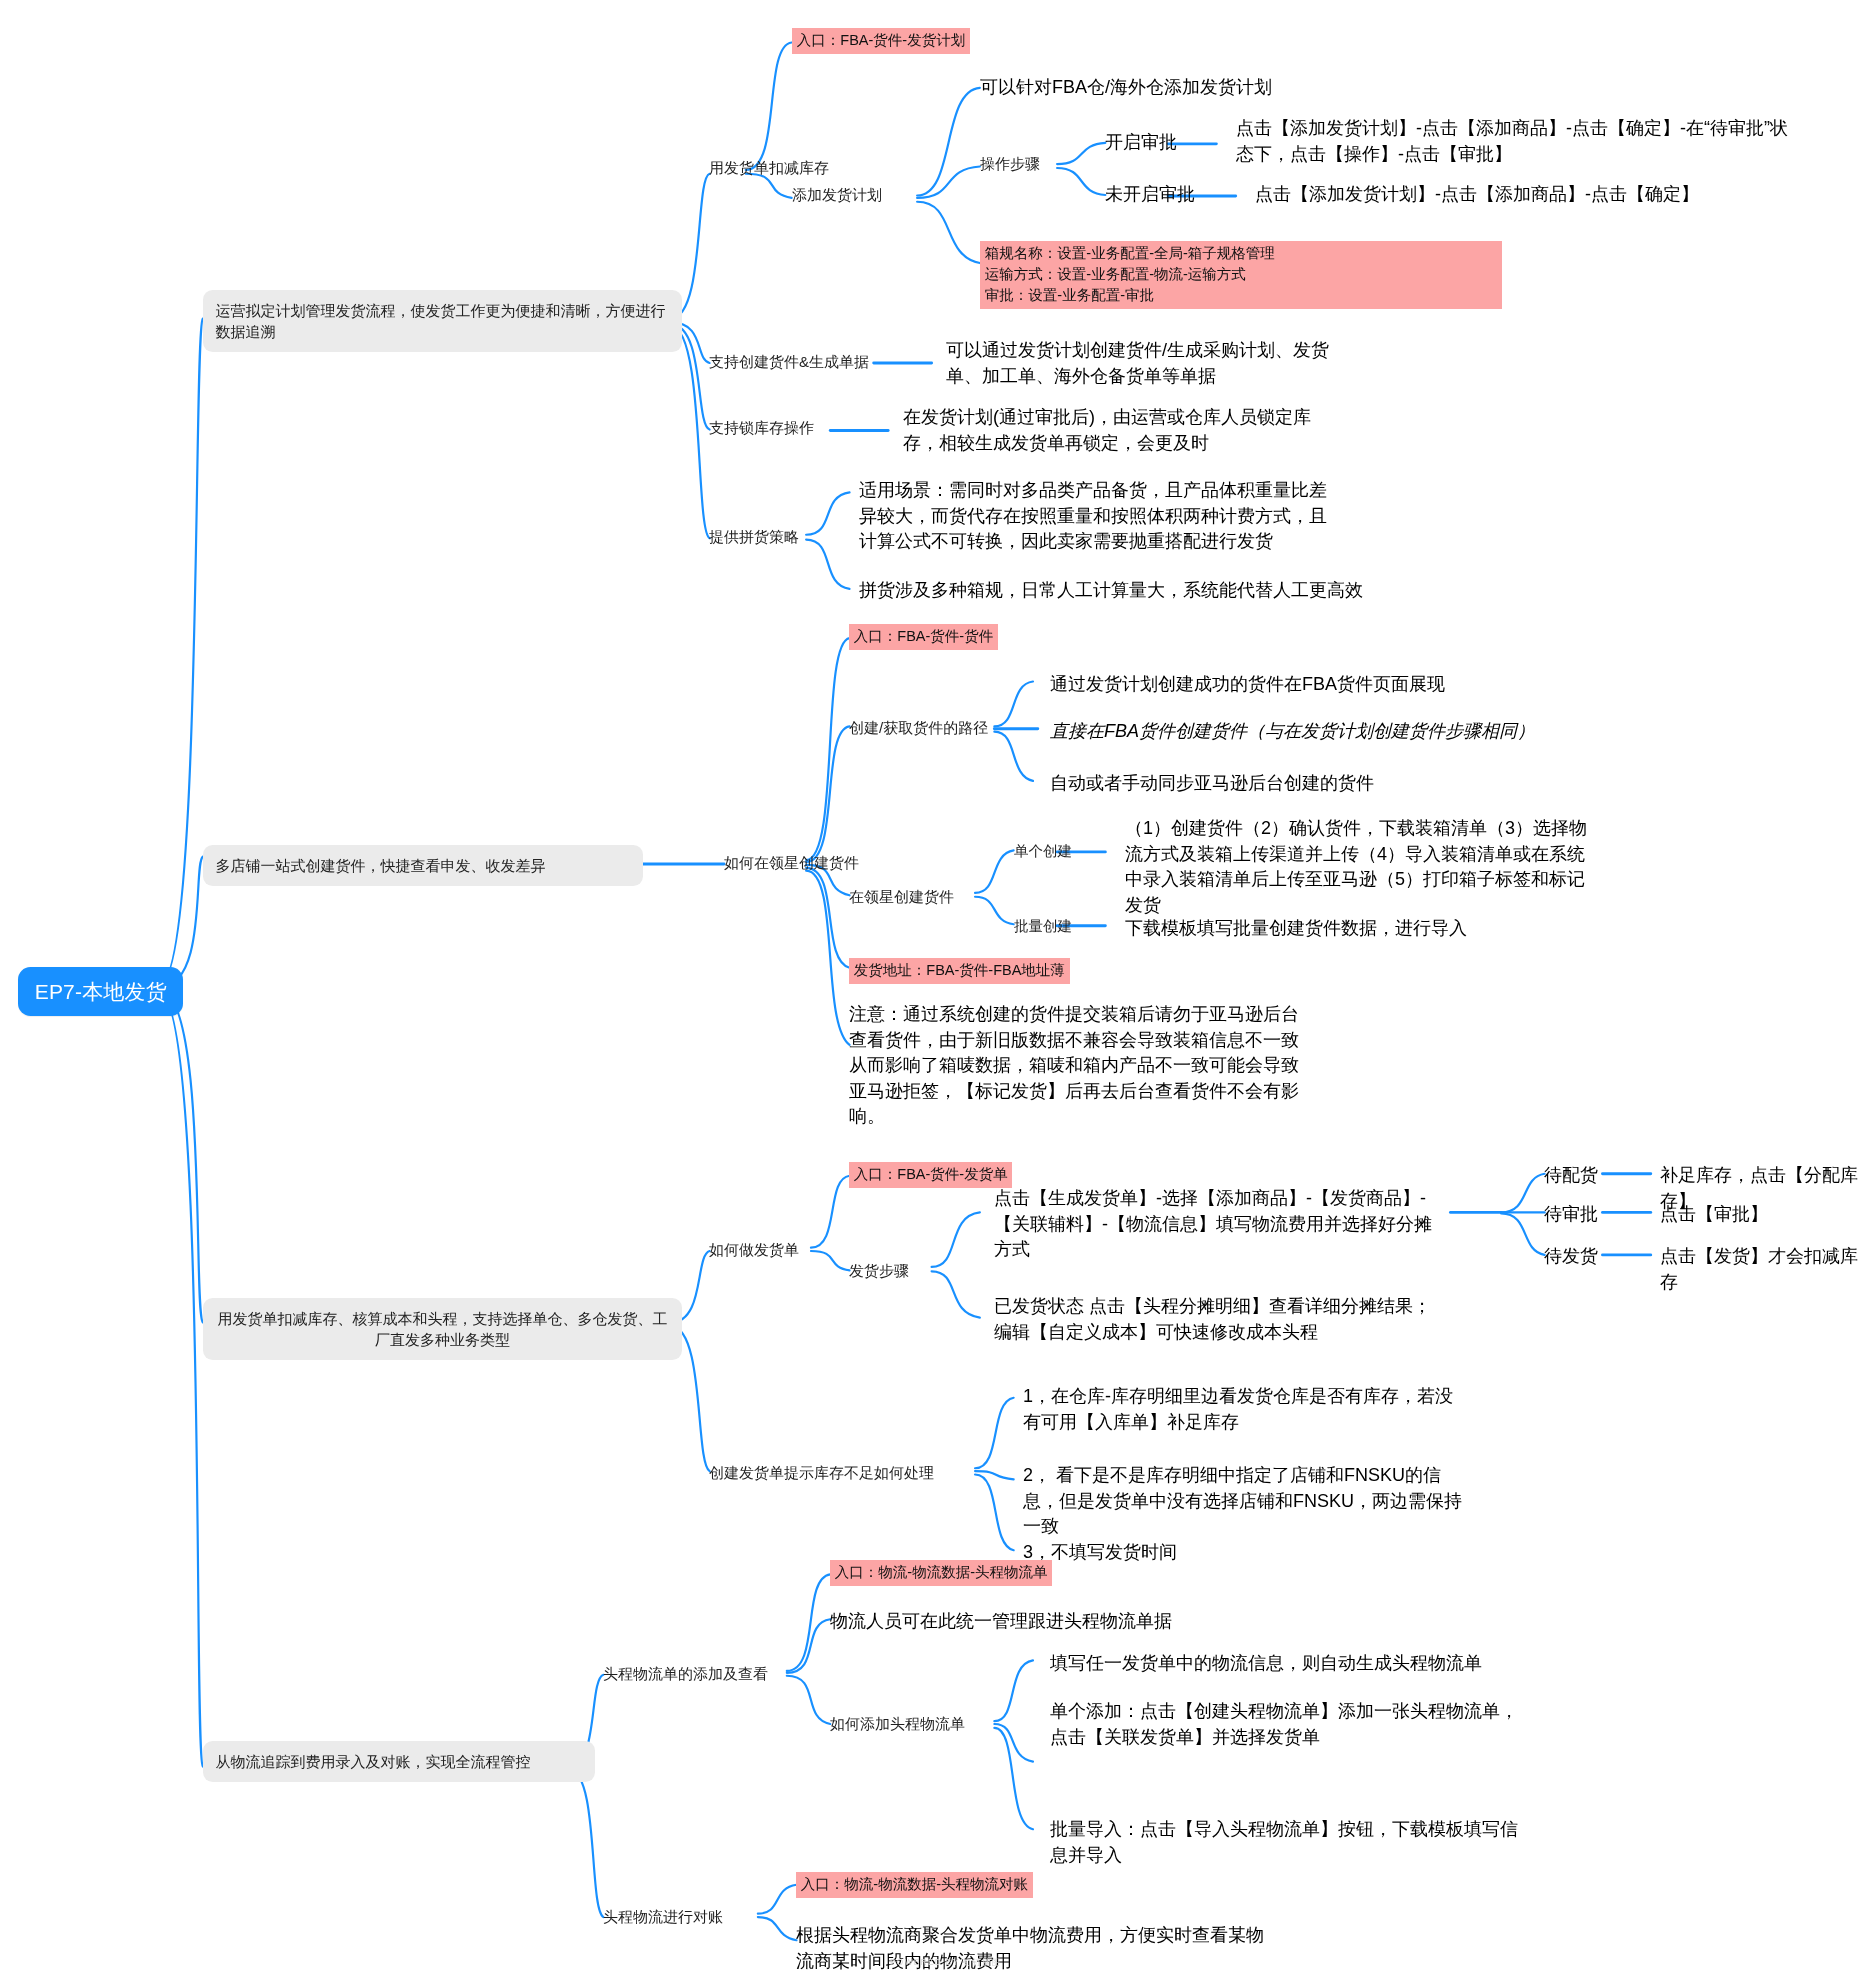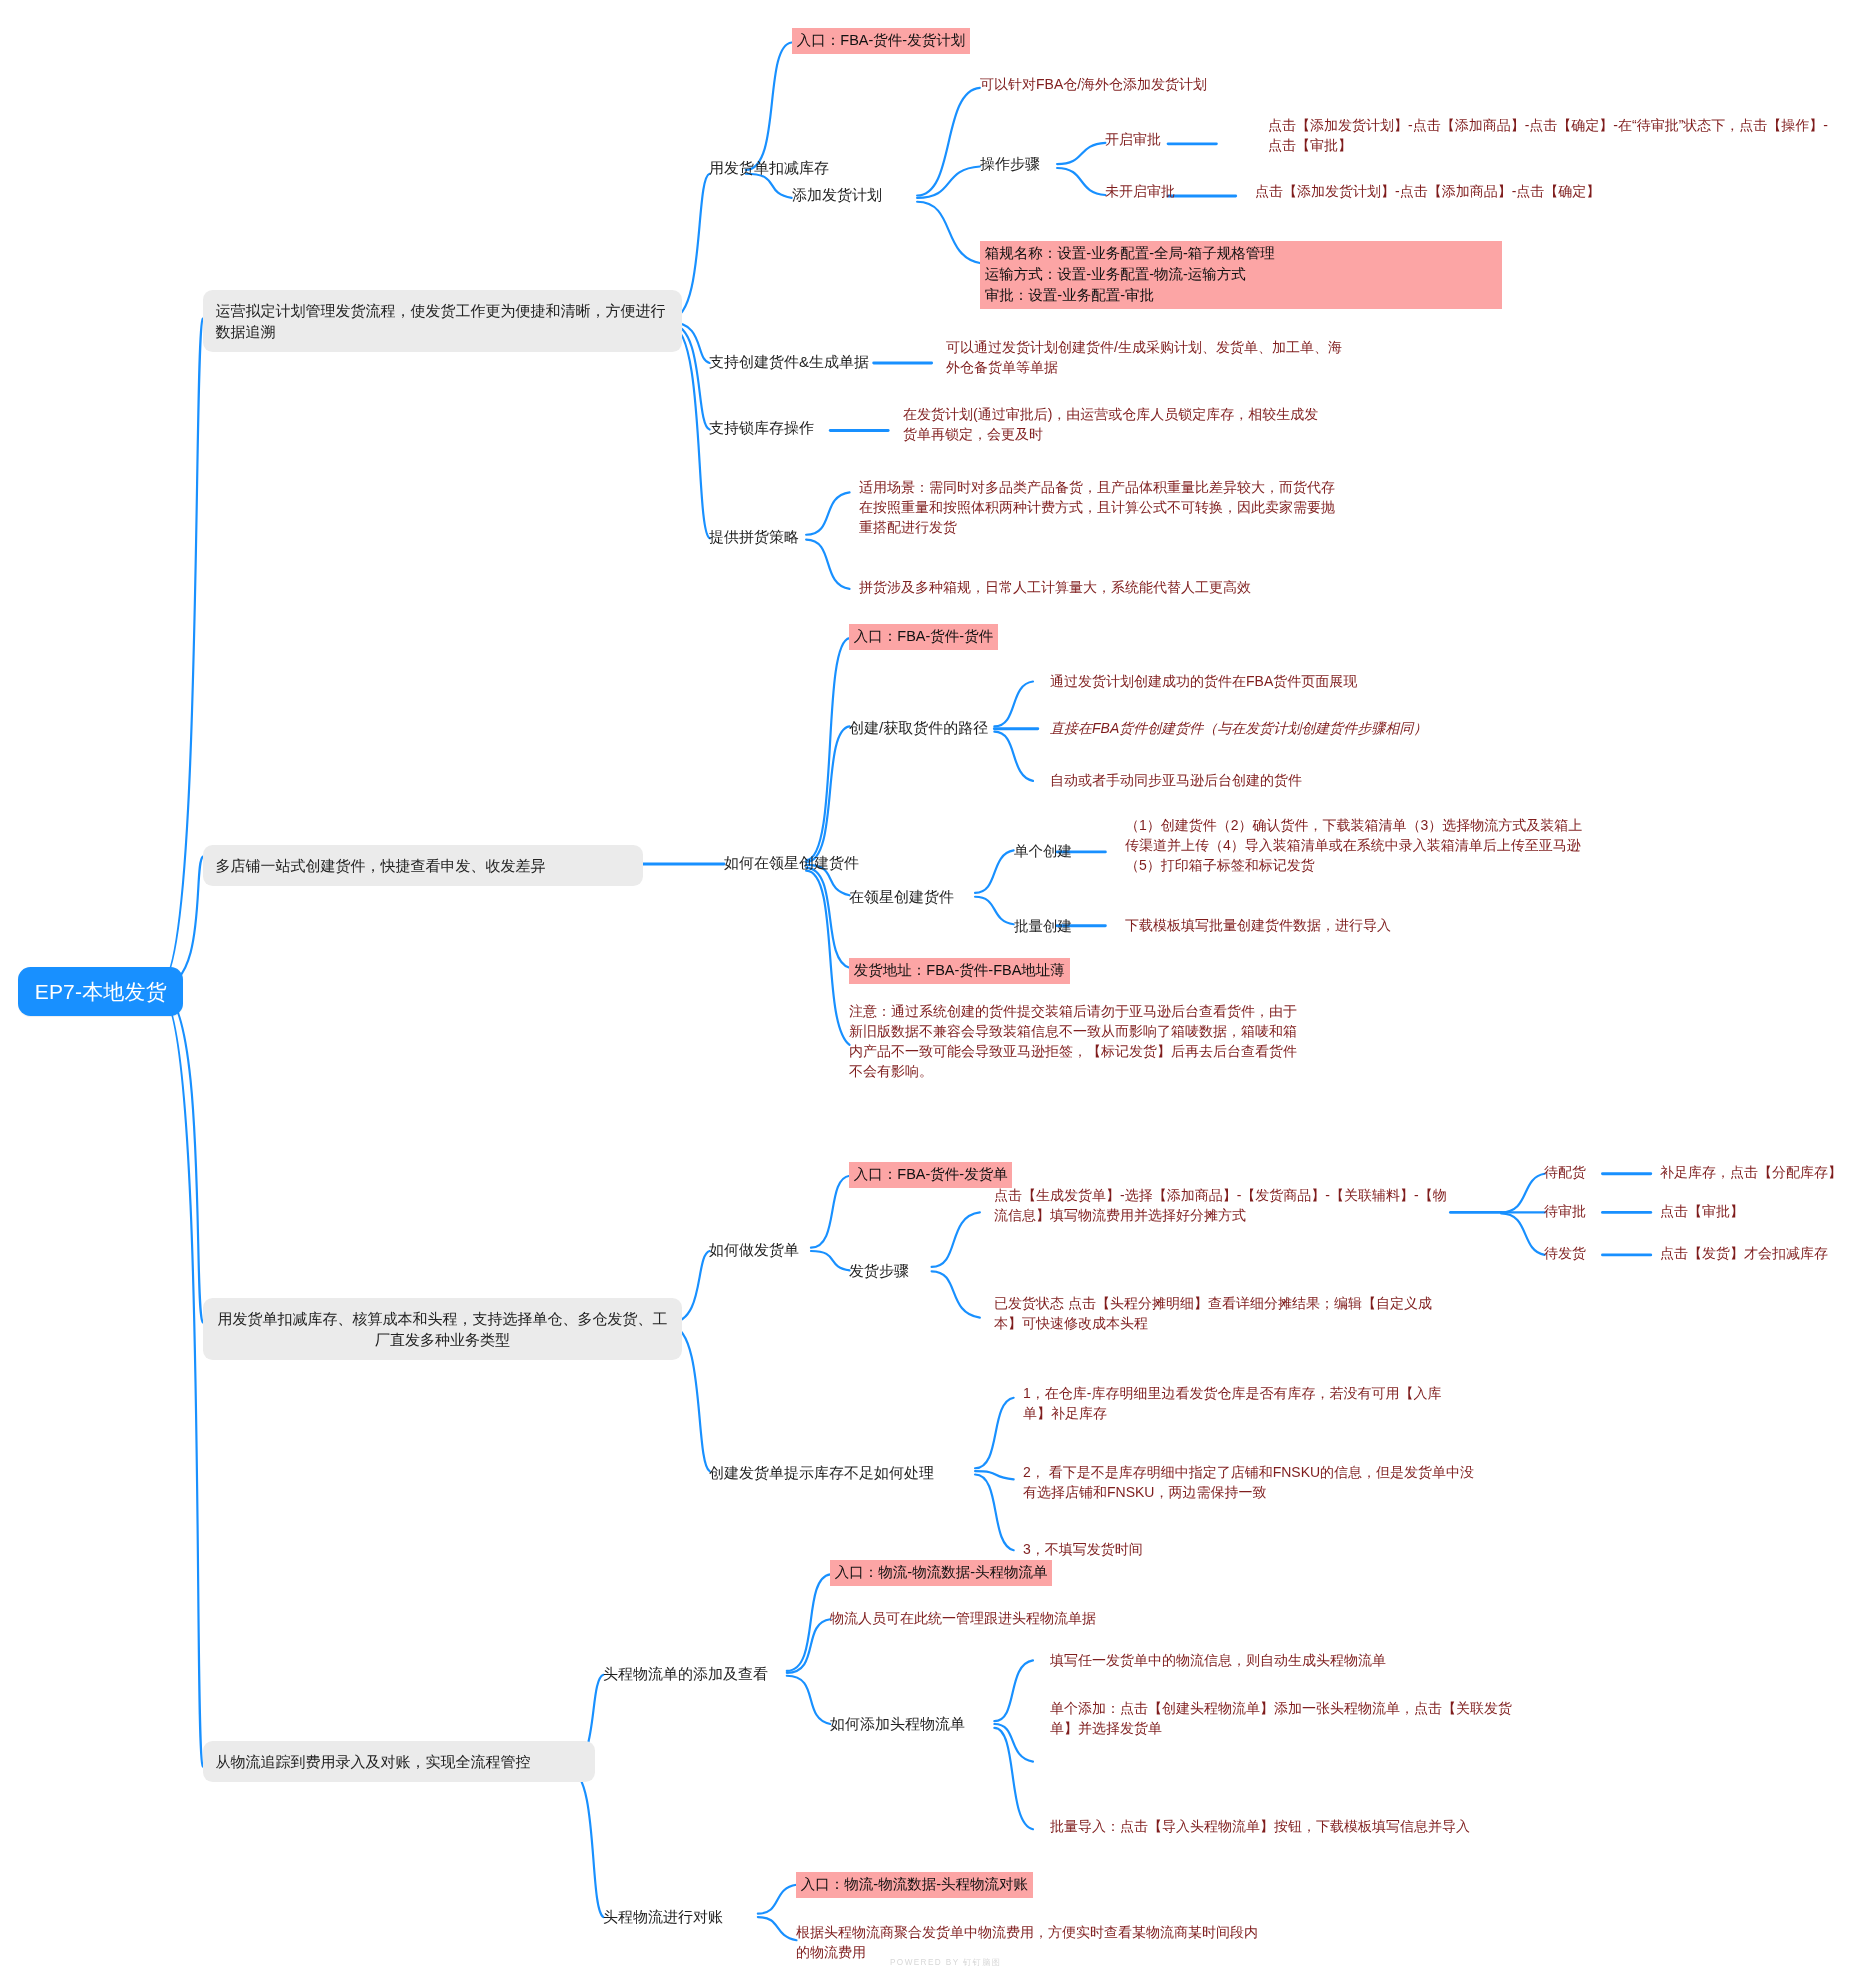--- a/index.html
+++ b/index.html
@@ -17,21 +17,21 @@
     box-shadow:0 0.5px 1px rgba(0,0,0,.07);
   }
   
   .l1{
     background:#ebebeb;color:#222;border-radius:9.7px;
     font-size:15px;padding:9.7px 12.5px;
   }
   
   .l2{font-size:15px;color:#1f1f1f;}
   .l3{font-size:14.5px;color:#1f1f1f;}
-  .leaf{font-size:14px;color:#7f1d1d;}
+  .leaf{font-size:18px;color:#000000;}
   
   .hl{
     background:#fca5a5;color:#111;font-size:14.5px;
     padding:2.4px 4.8px 3.4px 4.8px;
   }
   .wm{
     position:absolute;font-size:8.2px;color:#d8d8d8;letter-spacing:1.4px;
   }
 </style>
 </head>
@@ -132,21 +132,21 @@
 
 <div class="node hl" style="left:792px;top:28px;">入口：FBA-货件-发货计划</div>
 
 <div class="node l2" style="left:792px;top:184px;">添加发货计划</div>
 
 <div class="node leaf" style="left:980px;top:75px;">可以针对FBA仓/海外仓添加发货计划</div>
 
 <div class="node l2" style="left:980px;top:153px;">操作步骤</div>
 
 <div class="node leaf" style="left:1105px;top:130px;">开启审批</div>
-<div class="node leaf" style="left:1236px;top:116px;width:560px;margin-left:32px;">点击【添加发货计划】-点击【添加商品】-点击【确定】-在“待审批”状态下，点击【操作】-点击【审批】</div>
+<div class="node leaf" style="left:1236px;top:116px;width:560px;">点击【添加发货计划】-点击【添加商品】-点击【确定】-在“待审批”状态下，点击【操作】-点击【审批】</div>
 
 <div class="node leaf" style="left:1105px;top:182px;">未开启审批</div>
 <div class="node leaf" style="left:1255px;top:182px;width:570px;">点击【添加发货计划】-点击【添加商品】-点击【确定】</div>
 
 <div class="node hl" style="left:980px;top:241px;width:512px;">箱规名称：设置-业务配置-全局-箱子规格管理
 运输方式：设置-业务配置-物流-运输方式
 审批：设置-业务配置-审批</div>
 
 <div class="node l2" style="left:709px;top:351px;">支持创建货件&amp;生成单据</div>
 <div class="node leaf" style="left:946px;top:338px;width:396px;">可以通过发货计划创建货件/生成采购计划、发货单、加工单、海外仓备货单等单据</div>

